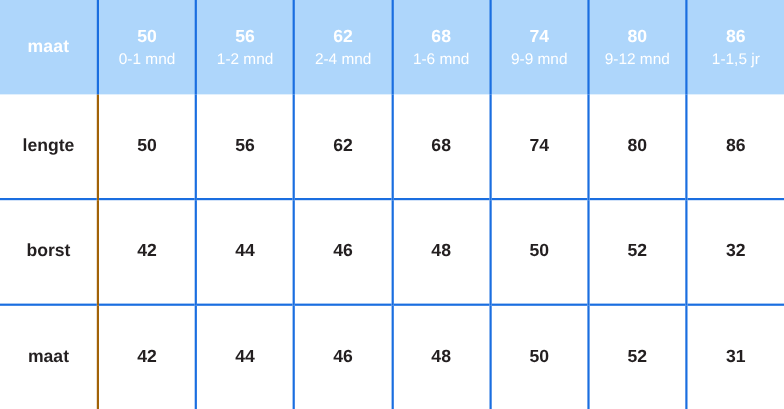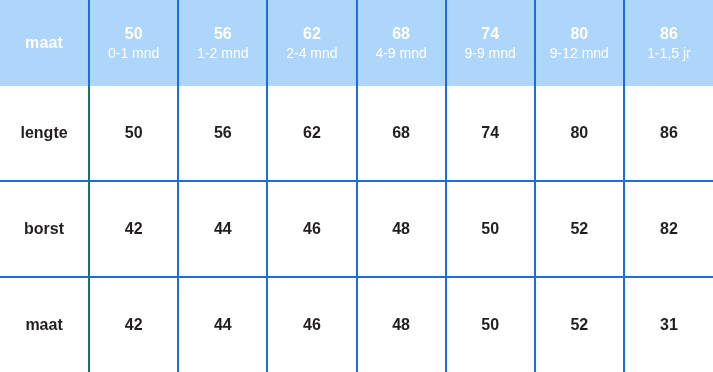--- a/index.html
+++ b/index.html
@@ -73,21 +73,21 @@
   }
   .size-table tbody tr:first-child td {
     border-top: none;
   }
   td.row-label {
     text-align: left;
     padding-left: 14px;
     font-weight: normal;
     font-size: 17px;
     color: #2b2b2b;
-    border-right: 2px solid #0f766e;
+    border-right: 2px solid #a16207;
   }
   td.hl {
     background: #e2700a;
     color: #ffffff;
     border-top: none;
     border-left: 2px solid #1a6ee0;
     border-right: 2px solid #1a6ee0;
   }
   td.hl-last {
     border-right: none;
@@ -107,21 +107,21 @@
       <th>
         <span class="hdr-size">56</span>
         <span class="hdr-age">1-2 mnd</span>
       </th>
       <th>
         <span class="hdr-size">62</span>
         <span class="hdr-age">2-4 mnd</span>
       </th>
       <th>
         <span class="hdr-size">68</span>
-        <span class="hdr-age">4-9 mnd</span>
+        <span class="hdr-age">1-6 mnd</span>
       </th>
       <th>
         <span class="hdr-size">74</span>
         <span class="hdr-age">9-9 mnd</span>
       </th>
       <th>
         <span class="hdr-size">80</span>
         <span class="hdr-age">9-12 mnd</span>
       </th>
       <th>
@@ -143,21 +143,21 @@
       <td class="hl hl-last">86</td>
     </tr>
     <tr>
       <td class="row-label">borst</td>
       <td class="hl">42</td>
       <td>44</td>
       <td class="hl">46</td>
       <td>48</td>
       <td class="hl">50</td>
       <td>52</td>
-      <td class="hl hl-last">82</td>
+      <td class="hl hl-last">32</td>
     </tr>
     <tr>
       <td class="row-label">maat</td>
       <td class="hl">42</td>
       <td>44</td>
       <td class="hl">46</td>
       <td>48</td>
       <td class="hl">50</td>
       <td>52</td>
       <td class="hl hl-last">31</td>

